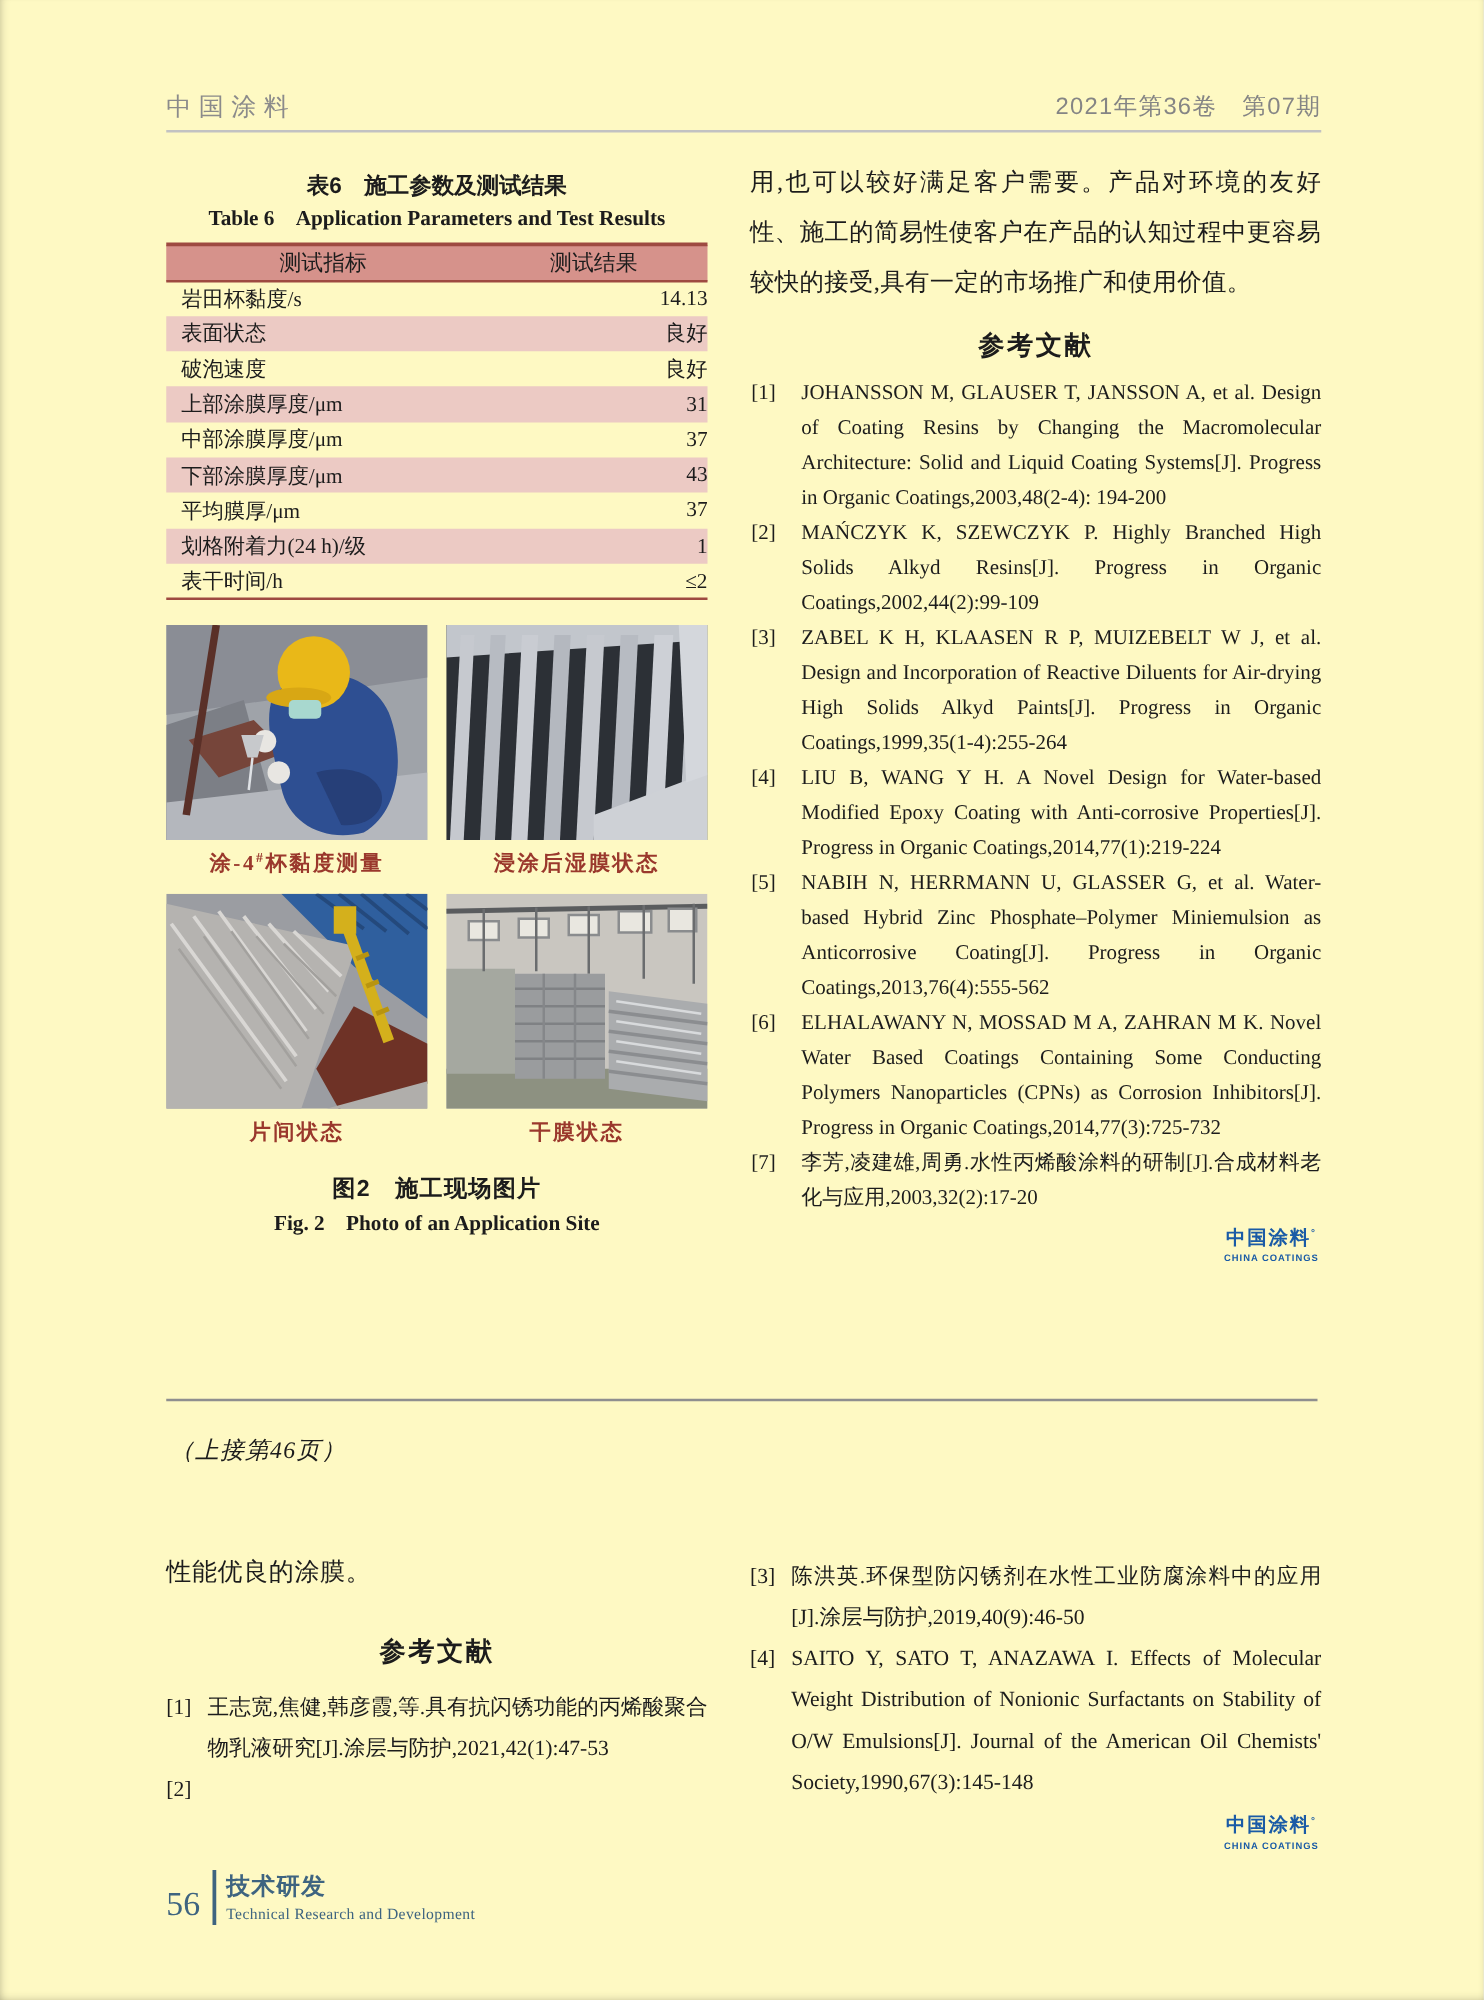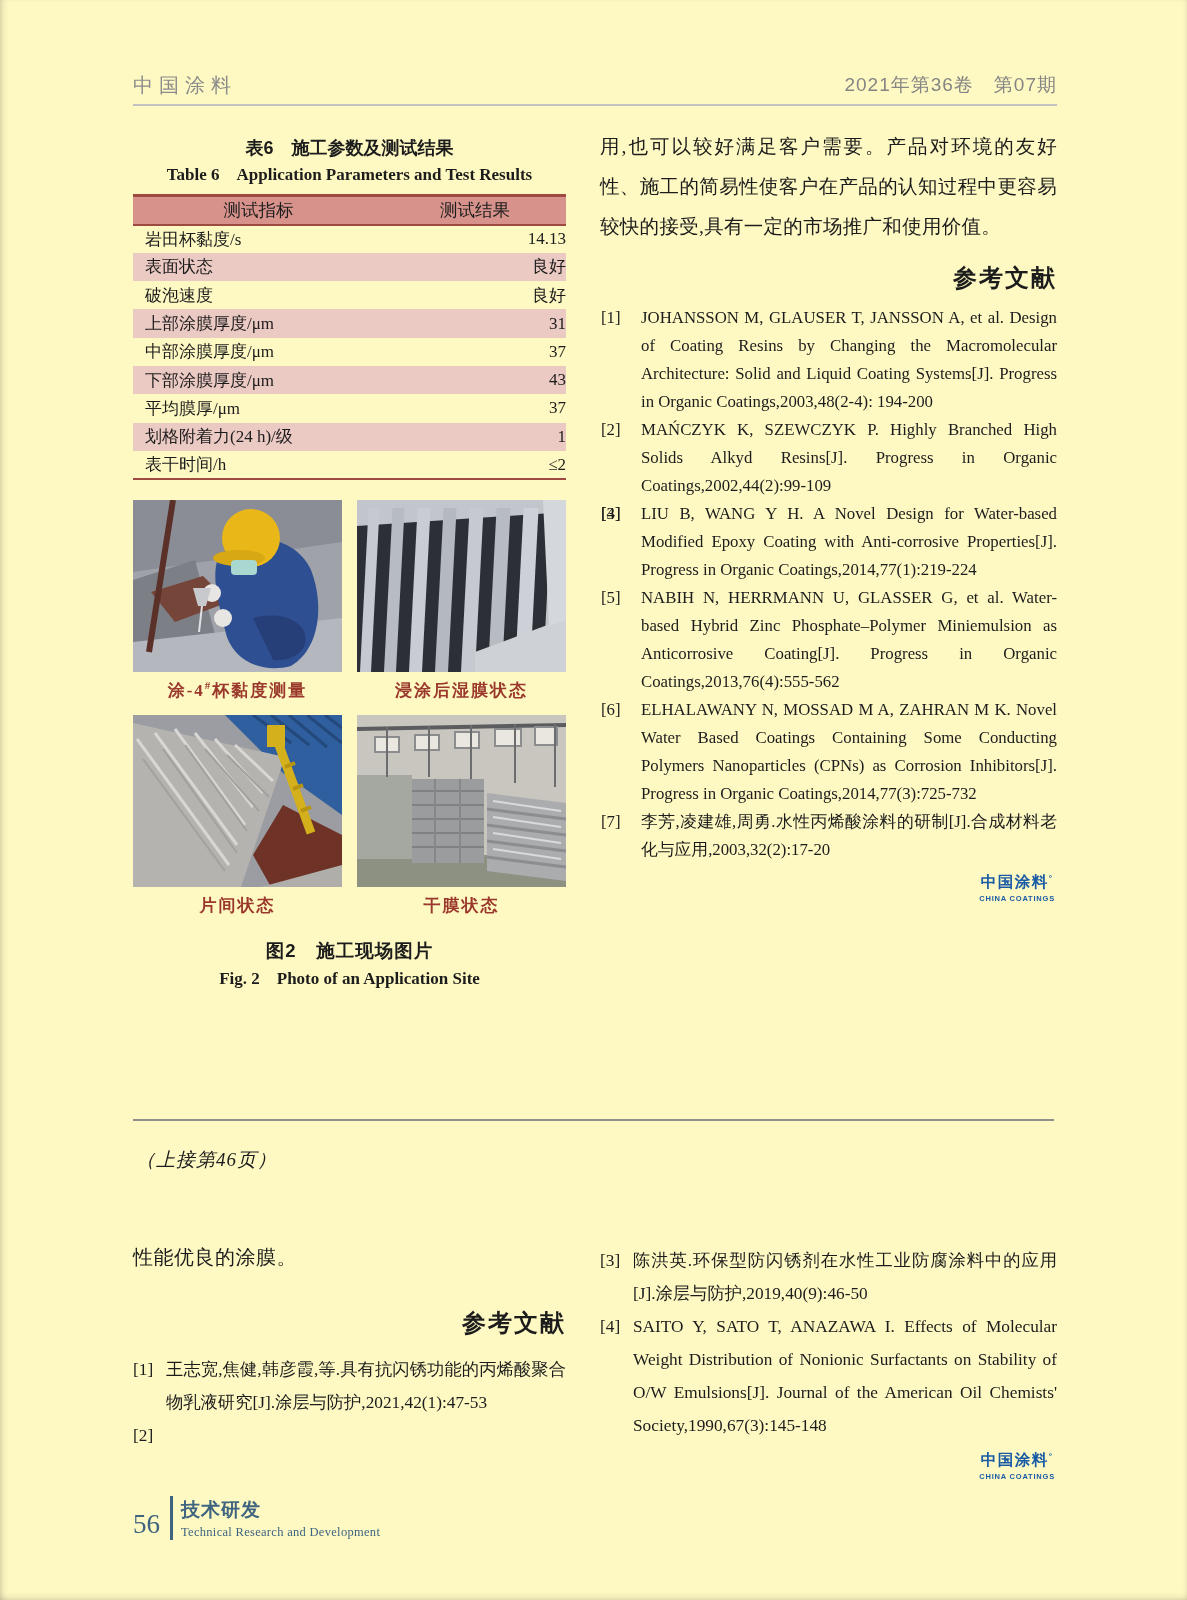--- a/index.html
+++ b/index.html
@@ -51,21 +51,21 @@
     letter-spacing:2px;
   }
   .photo-caption sup { font-size:11px; }
   .fig-cap-cn { margin-top:8px; text-align:center; font-weight:bold; font-size:18.5px;
                 font-family:"Liberation Sans","DejaVu Sans",sans-serif; letter-spacing:1px; }
   .fig-cap-en { margin-top:6px; text-align:center; font-weight:bold; font-size:17px; }
 
   
   .body-par { font-size:19.5px; line-height:40px; text-align:justify; letter-spacing:.3px; }
   .refs-heading {
-    margin-top:15px; text-align:right; font-weight:bold; font-size:24px;
+    margin-top:15px; text-align:center; font-weight:bold; font-size:21px;
     font-family:Liberation Serif, serif; letter-spacing:2px;
   }
   ol.refs { list-style:none; margin-top:10px; }
   ol.refs li { position:relative; padding-left:41px; font-size:16.8px; line-height:28px; text-align:justify; }
   ol.refs li .ref-label { position:absolute; left:1px; }
   ol.brefs { list-style:none; margin-top:8px; }
   ol.brefs li { position:relative; padding-left:33px; font-size:17.3px; line-height:33px; text-align:justify; }
   ol.brefs li .ref-label { position:absolute; left:0; }
 
   
@@ -81,21 +81,21 @@
                      border:none; border-top:2px solid #8f8f8f; }
   .continued-note { position:absolute; left:136px; top:1147px; font-size:19px; font-style:italic;
                     letter-spacing:1px; }
   .bottom-left  { position:absolute; left:133px; top:1244px; width:433px; }
   .bottom-right { position:absolute; left:600px; top:1236px; width:457px; }
   .lead-text { font-size:20px; letter-spacing:.5px; }
   .bottom-left .refs-heading { margin-top:36px; }
   .bottom-left ol.brefs { margin-top:14px; }
 
   
-  .page-footer { position:absolute; left:133px; top:1496px; display:flex; align-items:center; color:#3e6480; }
+  .page-footer { position:absolute; left:133px; top:1496px; display:flex; color:#3e6480; }
   .page-num { font-size:27px; padding-top:12px; }
   .footer-sep { width:3px; height:44px; background:#3e6480; margin:0 8px 0 10px; }
   .sec-cn { font-weight:bold; font-size:19px; font-family:Liberation Sans, sans-serif; letter-spacing:1px; }
   .sec-en { font-size:12.5px; margin-top:2px; letter-spacing:.3px; }
 </style>
 </head>
 <body>
 
 <div class="page">
 
@@ -291,21 +291,21 @@
     <div class="fig-cap-cn">图2　施工现场图片</div>
     <div class="fig-cap-en">Fig. 2 Photo of an Application Site</div>
   </section>
 
   <section class="right-col">
     <p class="body-par">用,也可以较好满足客户需要。产品对环境的友好性、施工的简易性使客户在产品的认知过程中更容易较快的接受,具有一定的市场推广和使用价值。</p>
     <h3 class="refs-heading">参考文献</h3>
     <ol class="refs">
       <li><span class="ref-label">[1]</span><span class="ref-text">JOHANSSON M, GLAUSER T, JANSSON A, et al. Design of Coating Resins by Changing the Macromolecular Architecture: Solid and Liquid Coating Systems[J]. Progress in Organic Coatings,2003,48(2-4): 194-200</span></li>
       <li><span class="ref-label">[2]</span><span class="ref-text">MAŃCZYK K, SZEWCZYK P. Highly Branched High Solids Alkyd Resins[J]. Progress in Organic Coatings,2002,44(2):99-109</span></li>
-      <li><span class="ref-label">[3]</span></li>
+      <li><span class="ref-label">[3]</span><span class="ref-text">ZABEL K H, KLAASEN R P, MUIZEBELT W J, et al. Design and Incorporation of Reactive Diluents for Air-drying High Solids Alkyd Paints[J]. Progress in Organic Coatings,1999,35(1-4):255-264</span></li>
       <li><span class="ref-label">[4]</span><span class="ref-text">LIU B, WANG Y H. A Novel Design for Water-based Modified Epoxy Coating with Anti-corrosive Properties[J]. Progress in Organic Coatings,2014,77(1):219-224</span></li>
       <li><span class="ref-label">[5]</span><span class="ref-text">NABIH N, HERRMANN U, GLASSER G, et al. Water-based Hybrid Zinc Phosphate–Polymer Miniemulsion as Anticorrosive Coating[J]. Progress in Organic Coatings,2013,76(4):555-562</span></li>
       <li><span class="ref-label">[6]</span><span class="ref-text">ELHALAWANY N, MOSSAD M A, ZAHRAN M K. Novel Water Based Coatings Containing Some Conducting Polymers Nanoparticles (CPNs) as Corrosion Inhibitors[J]. Progress in Organic Coatings,2014,77(3):725-732</span></li>
       <li><span class="ref-label">[7]</span><span class="ref-text">李芳,凌建雄,周勇.水性丙烯酸涂料的研制[J].合成材料老化与应用,2003,32(2):17-20</span></li>
     </ol>
     <div class="logo">
       <div class="logo-cn"><span>中国涂料</span><sup>°</sup></div>
       <div class="logo-en">CHINA COATINGS</div>
     </div>
   </section>

